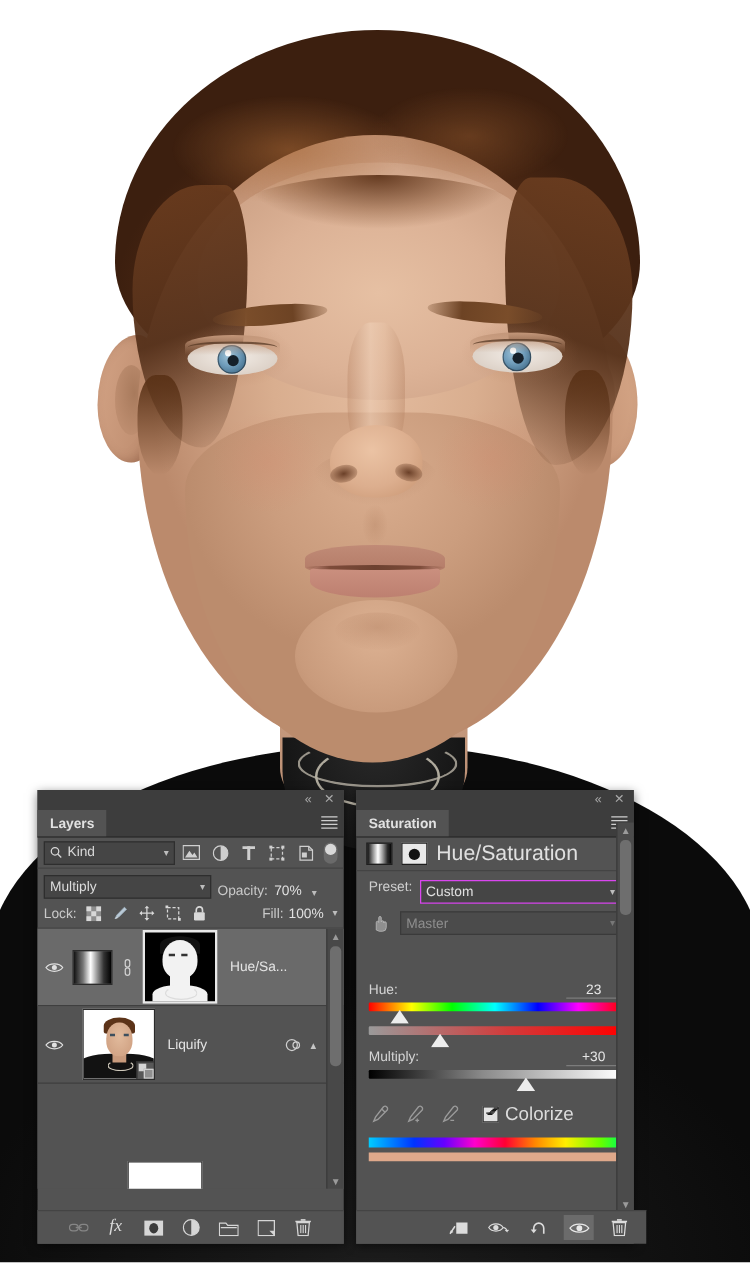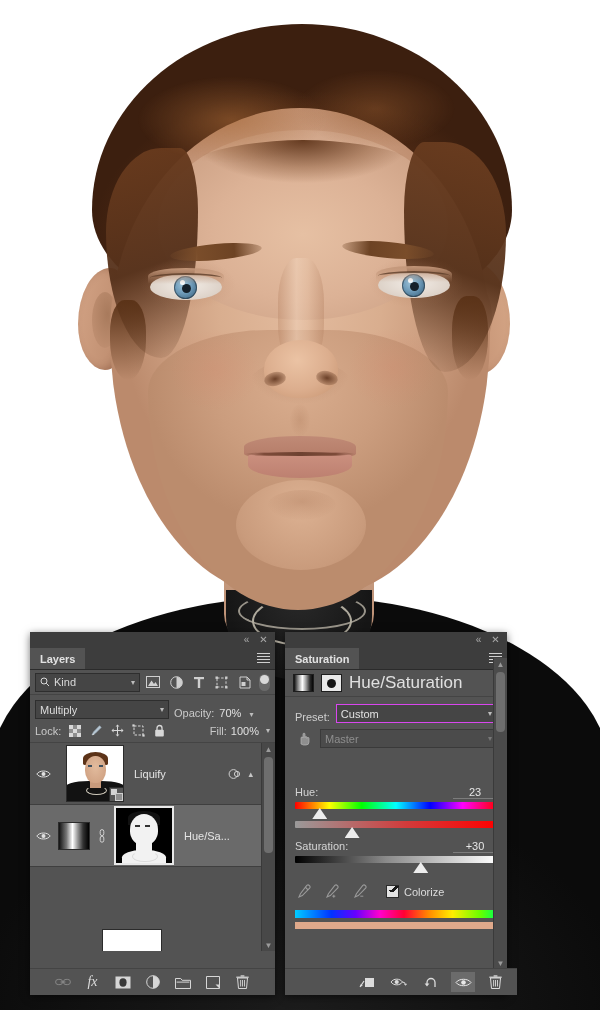--- a/index.html
+++ b/index.html
@@ -446,21 +446,21 @@
     background:linear-gradient(90deg,#0d0d0d 0%,#8c8c8c 22%,#ffffff 44%,#9b9b9b 64%,#2b2b2b 84%,#060606 100%);
   }
   .ph-mask{
     width:19px;height:16px;background:#e9e9e9;display:flex;align-items:center;justify-content:center;
     border:1px solid #1e1e1e;
   }
   .ph-mask::after{content:"";width:9px;height:9px;border-radius:50%;background:#141414;}
   .props-title{font-size:17px;color:#e0e0e0;font-weight:normal;}
 
   .props-body{position:relative;padding:7px 10px 0 10px;}
-  .preset-row{display:flex;align-items:flex-end;gap:6px;margin-bottom:6px;}
+  .preset-row{display:flex;align-items:flex-start;gap:6px;margin-bottom:6px;}
   .preset-lbl{font-size:11px;color:#cfcfcf;}
   .preset-select{
     flex:1;height:17px;background:#454545;border:1px solid #d946ef;display:flex;align-items:center;
     padding:0 4px;position:relative;cursor:pointer;font-size:11px;color:#e0e0e0;
   }
   .preset-select .chev{position:absolute;right:4px;color:#bdbdbd;font-size:8px;}
   .master-row{display:flex;align-items:center;gap:6px;margin-bottom:9px;}
   .hand-icon{width:19px;height:17px;display:flex;align-items:center;justify-content:center;cursor:pointer;}
   .master-select{
     flex:1;height:17px;background:#4b4b4b;border:1px solid #3a3a3a;display:flex;align-items:center;
@@ -488,21 +488,21 @@
   .eyedrop-row{display:flex;align-items:center;gap:11px;margin-top:20px;margin-bottom:9px;}
   .ed{width:17px;height:17px;display:flex;align-items:center;justify-content:center;cursor:pointer;}
   .colorize-wrap{display:flex;align-items:center;gap:5px;margin-left:7px;cursor:pointer;}
   .cb{
     width:11px;height:11px;background:#e3e3e3;border:1px solid #2c2c2c;position:relative;
   }
   .cb.checked::after{
     content:"";position:absolute;left:2px;top:4px;width:4px;height:1px;background:#1a1a1a;
     box-shadow:1px 1px 0 #1a1a1a,2px 0 0 #1a1a1a,3px -1px 0 #1a1a1a,4px -2px 0 #1a1a1a,5px -3px 0 #1a1a1a,6px -4px 0 #1a1a1a;
   }
-  .colorize-lbl{font-size:11px;color:#dcdcdc;}
+  .colorize-lbl{font-size:15px;color:#dcdcdc;}
 
   .ramp-wrap{margin-top:10px;}
   .ramp-top{
     height:8px;
     background:linear-gradient(90deg,#00ccff 0%,#0033ff 18%,#6600ff 30%,#ff00cc 42%,#ff0033 54%,#ff8800 66%,#ffee00 78%,#66ff00 92%,#00ff55 100%);
   }
   .ramp-bot{height:7px;margin-top:4px;background:#dfa98b;}
 
   .props-scroll{
     position:absolute;right:0;top:26px;width:13px;bottom:26px;background:#4b4b4b;border-left:1px solid #3a3a3a;
@@ -694,52 +694,20 @@
       </svg>
     </div>
     <div class="fill-grp">
       <span class="lock-lbl">Fill:</span>
       <span class="opa-val">100%</span>
       <span class="mini-chev">▾</span>
     </div>
   </div>
 
   <div class="layer-list">
-
-    <div class="layer-row">
-      <div class="eye-cell">
-        <svg width="15" height="10" viewBox="0 0 15 10">
-          <path d="M0.8 5 C3.5 1 11.5 1 14.2 5 C11.5 9 3.5 9 0.8 5 Z" fill="none" stroke="#e0e0e0" stroke-width="1"></path>
-          <circle cx="7.5" cy="5" r="2" fill="#e0e0e0"></circle>
-        </svg>
-      </div>
-      <div class="thumb-wrap" style="padding-left:10px;">
-        <div class="pix-thumb">
-          <div class="p-bg"></div>
-          <div class="p-shirt"></div>
-          <div class="p-neck"></div>
-          <div class="p-hair"></div>
-          <div class="p-face"></div>
-          <div class="p-eye1"></div>
-            <div class="p-eye2"></div>
-          <div class="p-chain"></div>
-          <div class="smart-badge"></div>
-        </div>
-      </div>
-      <div class="layer-name">Liquify</div>
-      <div class="layer-extra">
-        <span>
-          <svg width="15" height="12" viewBox="0 0 15 12">
-            <circle cx="5.5" cy="6" r="4.4" fill="none" stroke="#cfcfcf"></circle>
-            <circle cx="9" cy="6" r="2.6" fill="none" stroke="#cfcfcf"></circle>
-          </svg>
-        </span>
-        <span style="color:#c6c6c6;font-size:9px;">▴</span>
-      </div>
-    </div>
 
     <div class="layer-row selected">
       <div class="eye-cell">
         <svg width="15" height="10" viewBox="0 0 15 10">
           <path d="M0.8 5 C3.5 1 11.5 1 14.2 5 C11.5 9 3.5 9 0.8 5 Z" fill="none" stroke="#e0e0e0" stroke-width="1"></path>
           <circle cx="7.5" cy="5" r="2" fill="#e0e0e0"></circle>
         </svg>
       </div>
       <div class="thumb-wrap">
         <div class="adj-thumb"></div>
@@ -755,20 +723,52 @@
           <div class="m-eye1"></div>
             <div class="m-eye2"></div>
           <div class="m-neck"></div>
           <div class="m-shoulder"></div>
           <div class="m-chain"></div>
         </div>
       </div>
       <div class="layer-name">Hue/Sa...</div>
     </div>
 
+    <div class="layer-row">
+      <div class="eye-cell">
+        <svg width="15" height="10" viewBox="0 0 15 10">
+          <path d="M0.8 5 C3.5 1 11.5 1 14.2 5 C11.5 9 3.5 9 0.8 5 Z" fill="none" stroke="#e0e0e0" stroke-width="1"></path>
+          <circle cx="7.5" cy="5" r="2" fill="#e0e0e0"></circle>
+        </svg>
+      </div>
+      <div class="thumb-wrap" style="padding-left:10px;">
+        <div class="pix-thumb">
+          <div class="p-bg"></div>
+          <div class="p-shirt"></div>
+          <div class="p-neck"></div>
+          <div class="p-hair"></div>
+          <div class="p-face"></div>
+          <div class="p-eye1"></div>
+            <div class="p-eye2"></div>
+          <div class="p-chain"></div>
+          <div class="smart-badge"></div>
+        </div>
+      </div>
+      <div class="layer-name">Liquify</div>
+      <div class="layer-extra">
+        <span>
+          <svg width="15" height="12" viewBox="0 0 15 12">
+            <circle cx="5.5" cy="6" r="4.4" fill="none" stroke="#cfcfcf"></circle>
+            <circle cx="9" cy="6" r="2.6" fill="none" stroke="#cfcfcf"></circle>
+          </svg>
+        </span>
+        <span style="color:#c6c6c6;font-size:9px;">▴</span>
+      </div>
+    </div>
+
     <div class="white-layer-thumb"></div>
 
     <div class="list-scroll">
       <div class="ls-arrow">▲</div>
       <div class="ls-thumb"></div>
       <div class="ls-arrow" style="position:absolute;bottom:0;width:13px;">▼</div>
     </div>
   </div>
 
   <div class="layers-footer">
@@ -879,21 +879,21 @@
 
     <div class="sl-block" style="margin-top:12px;">
       <div class="sl-track">
         <div class="sl-bar bar-sat"></div>
         <div class="sl-knob" id="knob-sat" style="left: 28%;"></div>
       </div>
     </div>
 
     <div class="sl-block" style="margin-top:12px;">
       <div class="sl-head">
-        <span class="sl-lbl">Saturation:</span>
+        <span class="sl-lbl">Multiply:</span>
         <span class="sl-val">+30</span>
       </div>
       <div class="sl-track">
         <div class="sl-bar bar-light"></div>
         <div class="sl-knob" id="knob-light" style="left: 62%;"></div>
       </div>
     </div>
 
     <div class="eyedrop-row">
       <div class="ed">

